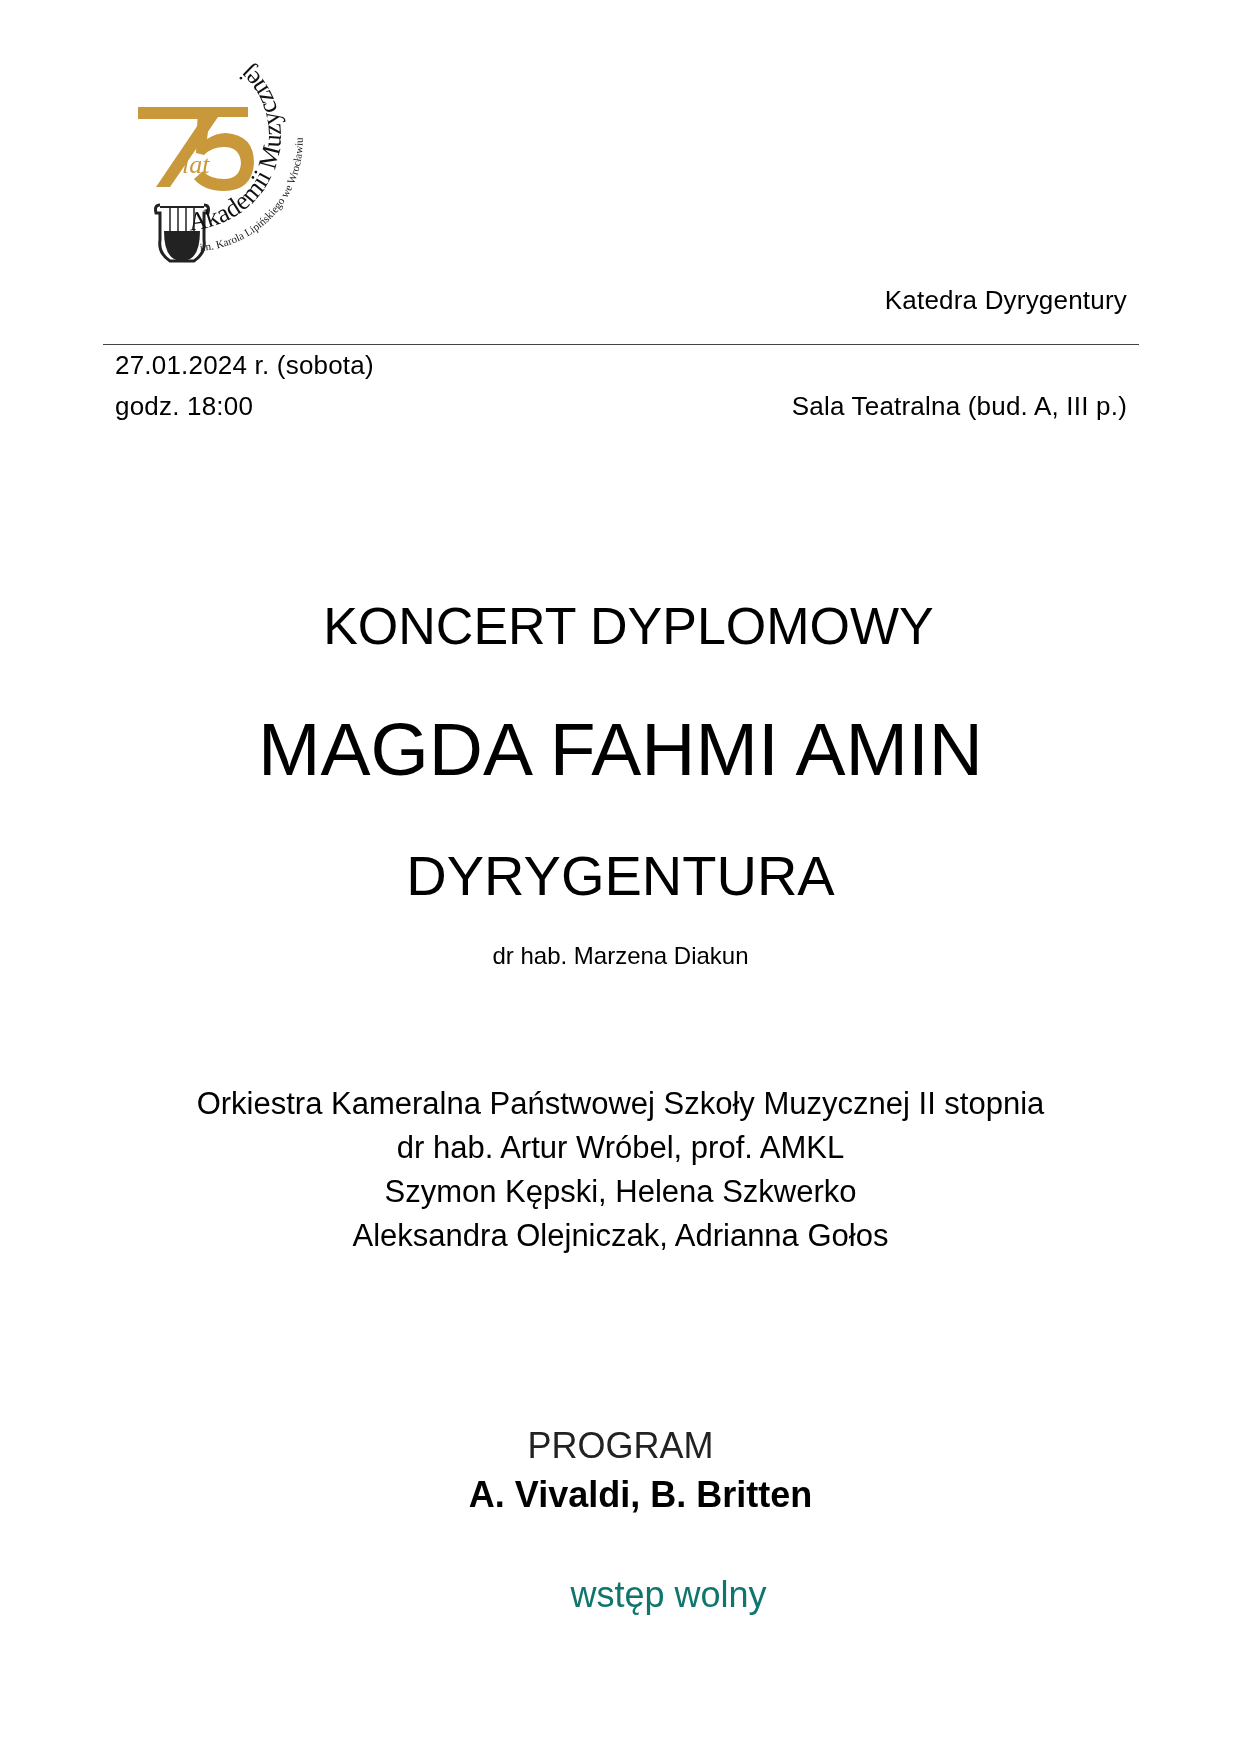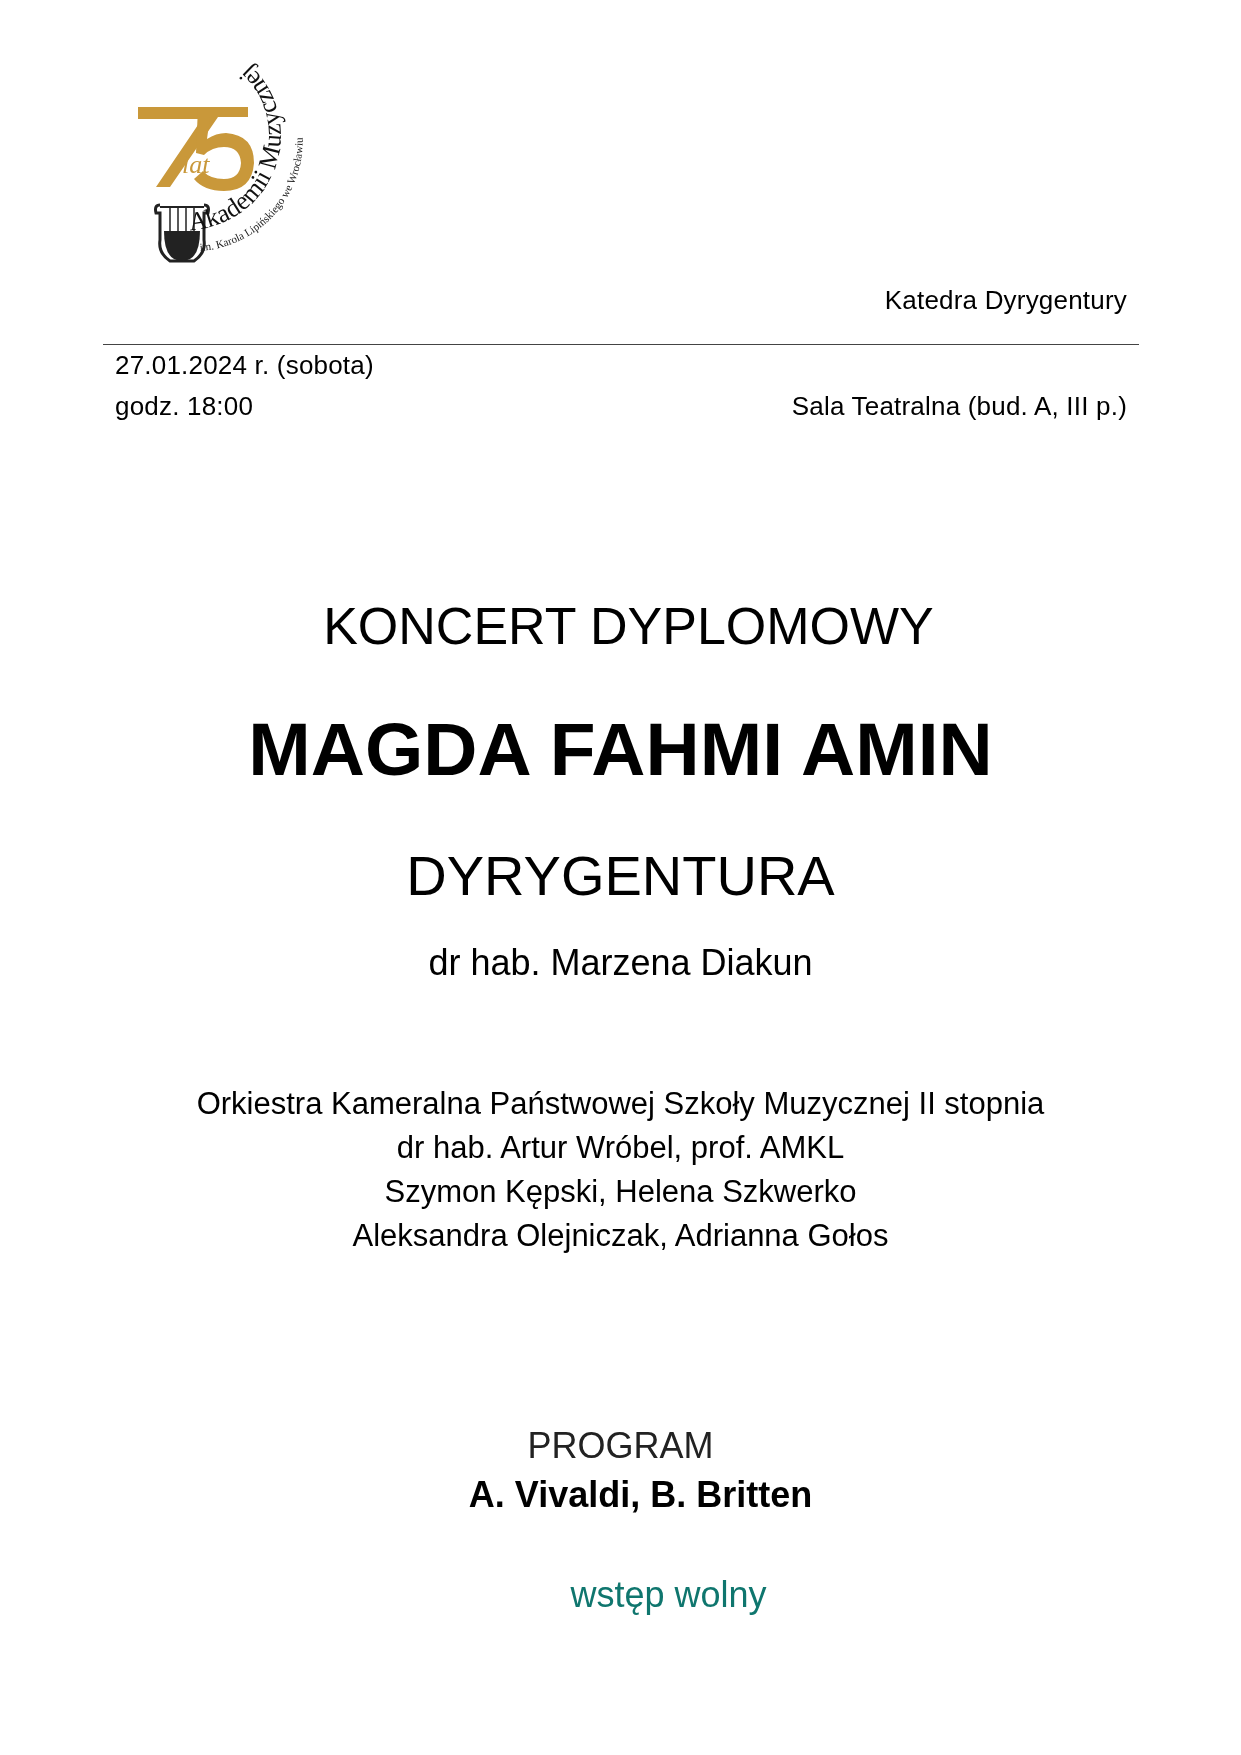--- a/index.html
+++ b/index.html
@@ -8,23 +8,23 @@
   .calibri { font-family: "Liberation Sans", sans-serif; font-size: 26px; letter-spacing: 0.2px; }
   .arial { font-family: "Liberation Sans", sans-serif; }
   .center { left: 0; width: 1241px; text-align: center; }
   .logo { left: 130px; top: 55px; width: 210px; height: 215px; }
   .rule { left: 103px; top: 344px; width: 1036px; height: 0; border-top: 1.5px solid #444; }
   .katedra { right: 114px; top: 285px; }
   .date { left: 115px; top: 350px; }
   .time { left: 115px; top: 391px; }
   .venue { right: 114px; top: 391px; }
   .title { top: 596px; font-size: 52px; font-weight: normal; padding-left: 8px; }
-  .name { top: 706px; font-size: 75px; font-weight: bold; }
+  .name { top: 706px; font-size: 75px; font-weight: normal; }
   .subject { top: 843px; font-size: 56px; }
-  .supervisor { top: 942px; font-size: 36px; }
+  .supervisor { top: 942px; font-size: 24px; }
   .ens { font-size: 31px; line-height: 44px; top: 1082px; }
   .program-h { top: 1425px; font-size: 36px; color: #222; }
   .program-c { top: 1474px; font-size: 36px; font-weight: bold; padding-left: 20px; }
   .entry { top: 1574px; font-size: 36px; color: #0f766e; padding-left: 48px; }
 </style>
 </head>
 <body>
 
 <div class="abs logo">
   <svg width="210" height="215" viewBox="0 0 210 215">

